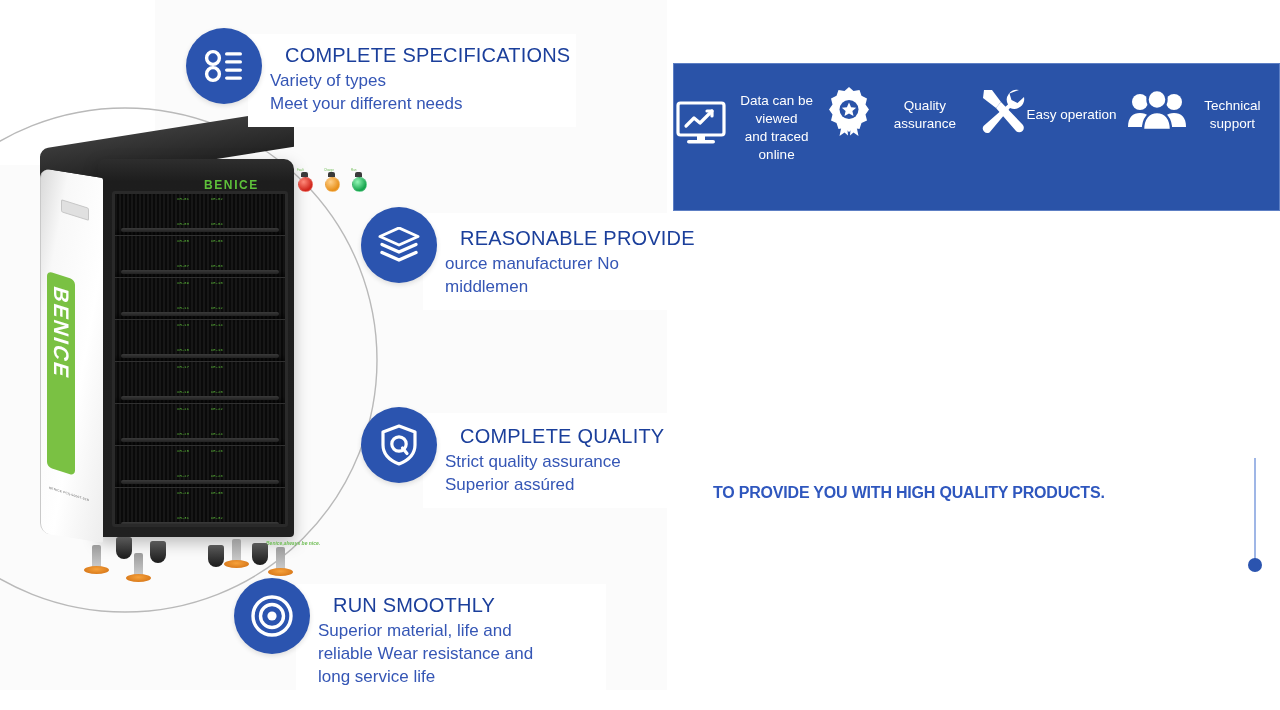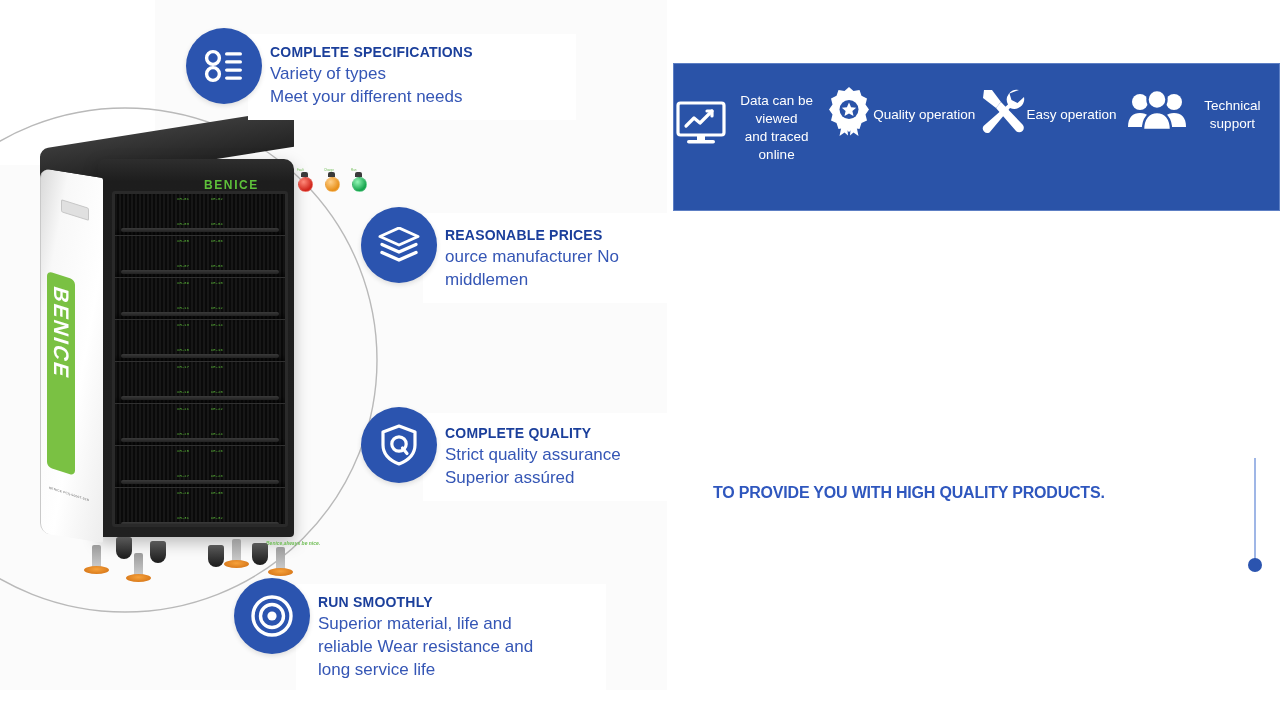--- a/index.html
+++ b/index.html
@@ -212,25 +212,26 @@
     z-index: 2;
   }
   .fi-text {
     background: #ffffff;
     padding: 8px 16px 12px 22px;
     margin-left: -14px;
     margin-top: 6px;
   }
   .fi-title {
     color: #1b3f9b;
-    font-weight: bold;
-    font-size: 14px;
+    font-weight: normal;
+    font-size: 20px;
     letter-spacing: .2px;
     margin-bottom: 2px;
     white-space: nowrap;
+    margin-left: 15px;
   }
   .fi-desc {
     color: #3556b5;
     font-size: 17px;
     line-height: 23px;
   }
 
   #feature-1 { left: 186px; top: 28px; }
   #feature-1 .fi-text { width: 290px; padding-top: 10px; }
   #feature-2 { left: 361px; top: 207px; }
@@ -463,21 +464,21 @@
 
 <div class="feature" id="feature-2">
   <div class="fi-circle">
     <svg width="42" height="36" viewBox="0 0 42 36">
       <path d="M21 1 L40 9.5 L21 18 L2 9.5 Z" fill="none" stroke="#fff" stroke-width="3" stroke-linejoin="round"></path>
       <path d="M4 17.5 L21 25 L38 17.5" fill="none" stroke="#fff" stroke-width="3.4" stroke-linecap="round" stroke-linejoin="round"></path>
       <path d="M4 25.5 L21 33 L38 25.5" fill="none" stroke="#fff" stroke-width="3.4" stroke-linecap="round" stroke-linejoin="round"></path>
     </svg>
   </div>
   <div class="fi-text">
-    <div class="fi-title">REASONABLE PRICES</div>
+    <div class="fi-title">REASONABLE PROVIDE</div>
     <div class="fi-desc">ource manufacturer No</div>
     <div class="fi-desc">middlemen</div>
   </div>
 </div>
 
 <div class="feature" id="feature-3">
   <div class="fi-circle">
     <svg width="40" height="42" viewBox="0 0 40 42">
       <path d="M20 2 L36 8 V21 C36 30 29 36.5 20 40 C11 36.5 4 30 4 21 V8 Z" fill="none" stroke="#fff" stroke-width="3.2" stroke-linejoin="round"></path>
       <circle cx="20" cy="20" r="7.2" fill="none" stroke="#fff" stroke-width="3.2"></circle>
@@ -529,21 +530,21 @@
         <path d="M24 1 L28.5 5 L34.5 4 L36.5 9.8 L42 12.5 L40.5 18.5 L44 23.5 L40.5 28.5
                  L42 34.5 L36.5 37 L34.5 43 L28.5 42 L24 46 L19.5 42 L13.5 43 L11.5 37
                  L6 34.5 L7.5 28.5 L4 23.5 L7.5 18.5 L6 12.5 L11.5 9.8 L13.5 4 L19.5 5 Z" fill="#fff"></path>
         <circle cx="24" cy="23.5" r="9.5" fill="#2a53a8"></circle>
         <path d="M24 16.5 L26.1 21.2 L31.2 21.7 L27.4 25.1 L28.5 30.1 L24 27.5 L19.5 30.1
                  L20.6 25.1 L16.8 21.7 L21.9 21.2 Z" fill="#fff"></path>
         <path d="M17 38 L14.5 50 L19.5 46.5 L23 49.5 L22 38 Z" fill="#fff"></path>
         <path d="M31 38 L33.5 50 L28.5 46.5 L25 49.5 L26 38 Z" fill="#fff"></path>
       </svg>
     </div>
-    <div class="banner-label">Quality operation</div>
+    <div class="banner-label">Quality assurance</div>
   </div>
 
   <div class="banner-item">
     <div class="banner-icon">
       <svg width="50" height="48" viewBox="0 0 50 48">
         <path d="M7 3 L15 3 L24 15 L19 21 L6 11 Z" fill="#fff"></path>
         <path d="M19 21 L39 44 A4.5 4.5 0 0 0 45.5 37.5 L24 15 Z" fill="#fff"></path>
         <path d="M42 3 A10 10 0 0 0 31 17.5 L6.5 39 A4.6 4.6 0 0 0 12.5 45.5 L33 21
                  A10 10 0 0 0 47 10 L40.5 16 L34.5 13 L32.5 6.5 Z" fill="#fff"></path>
       </svg>

